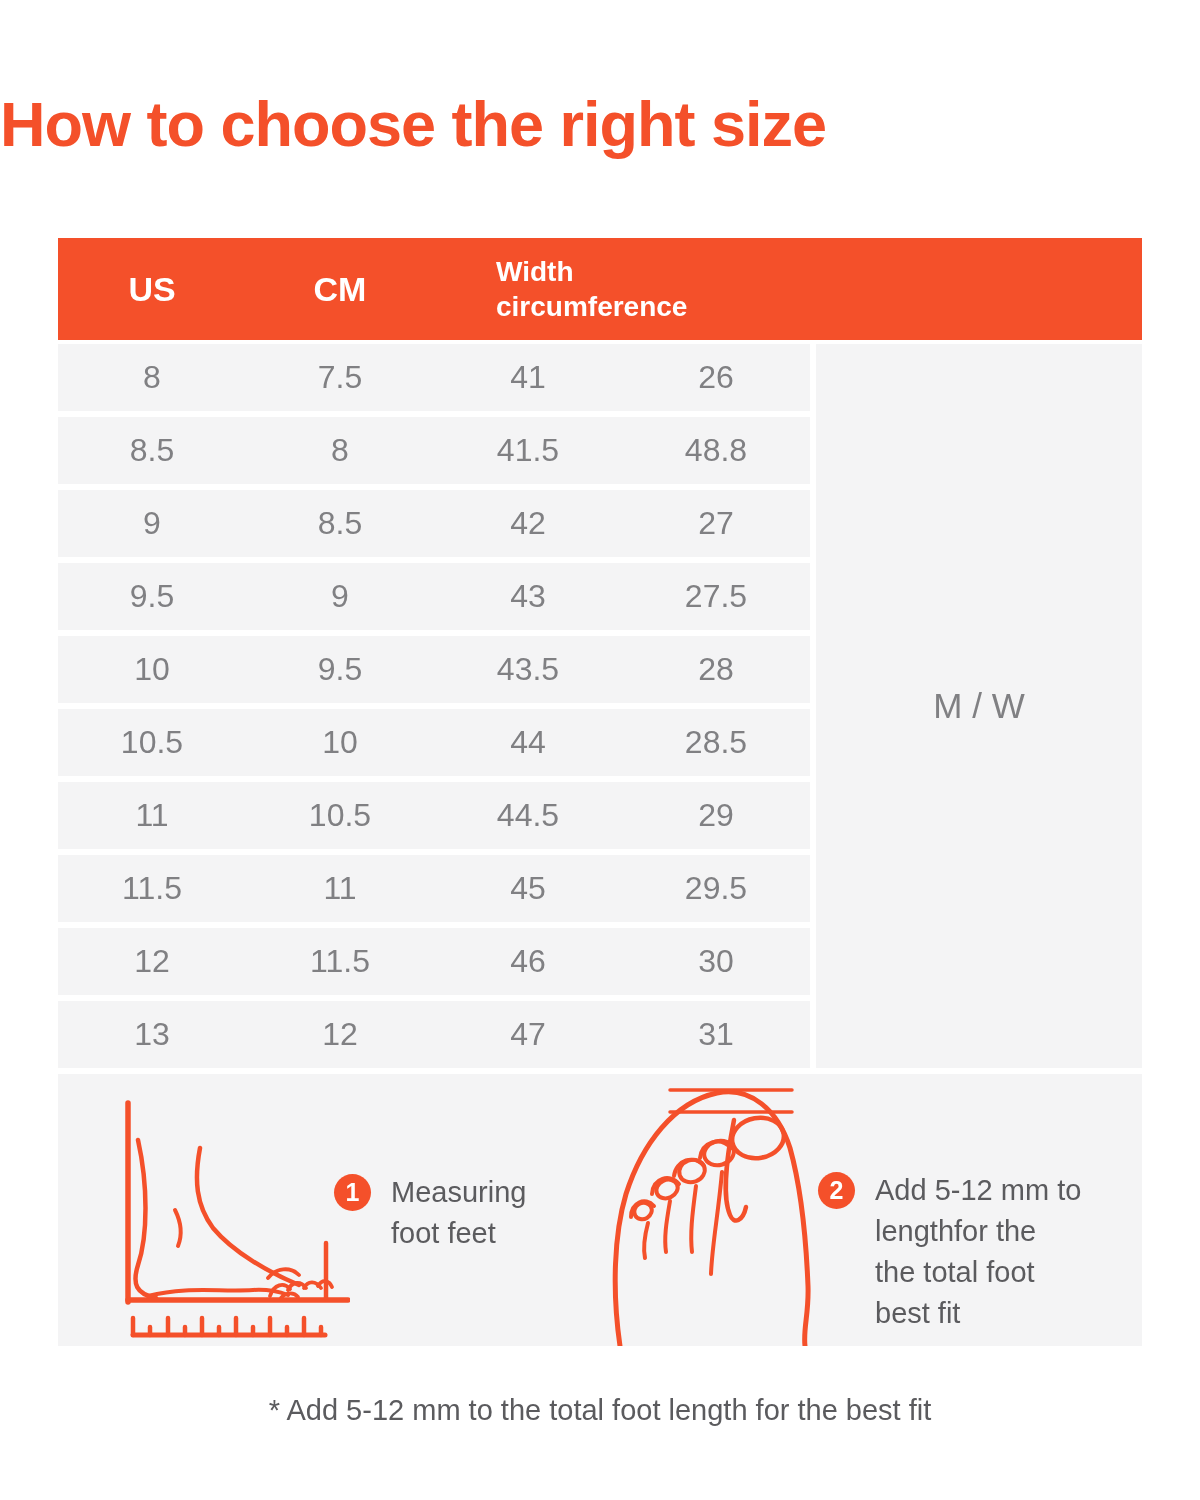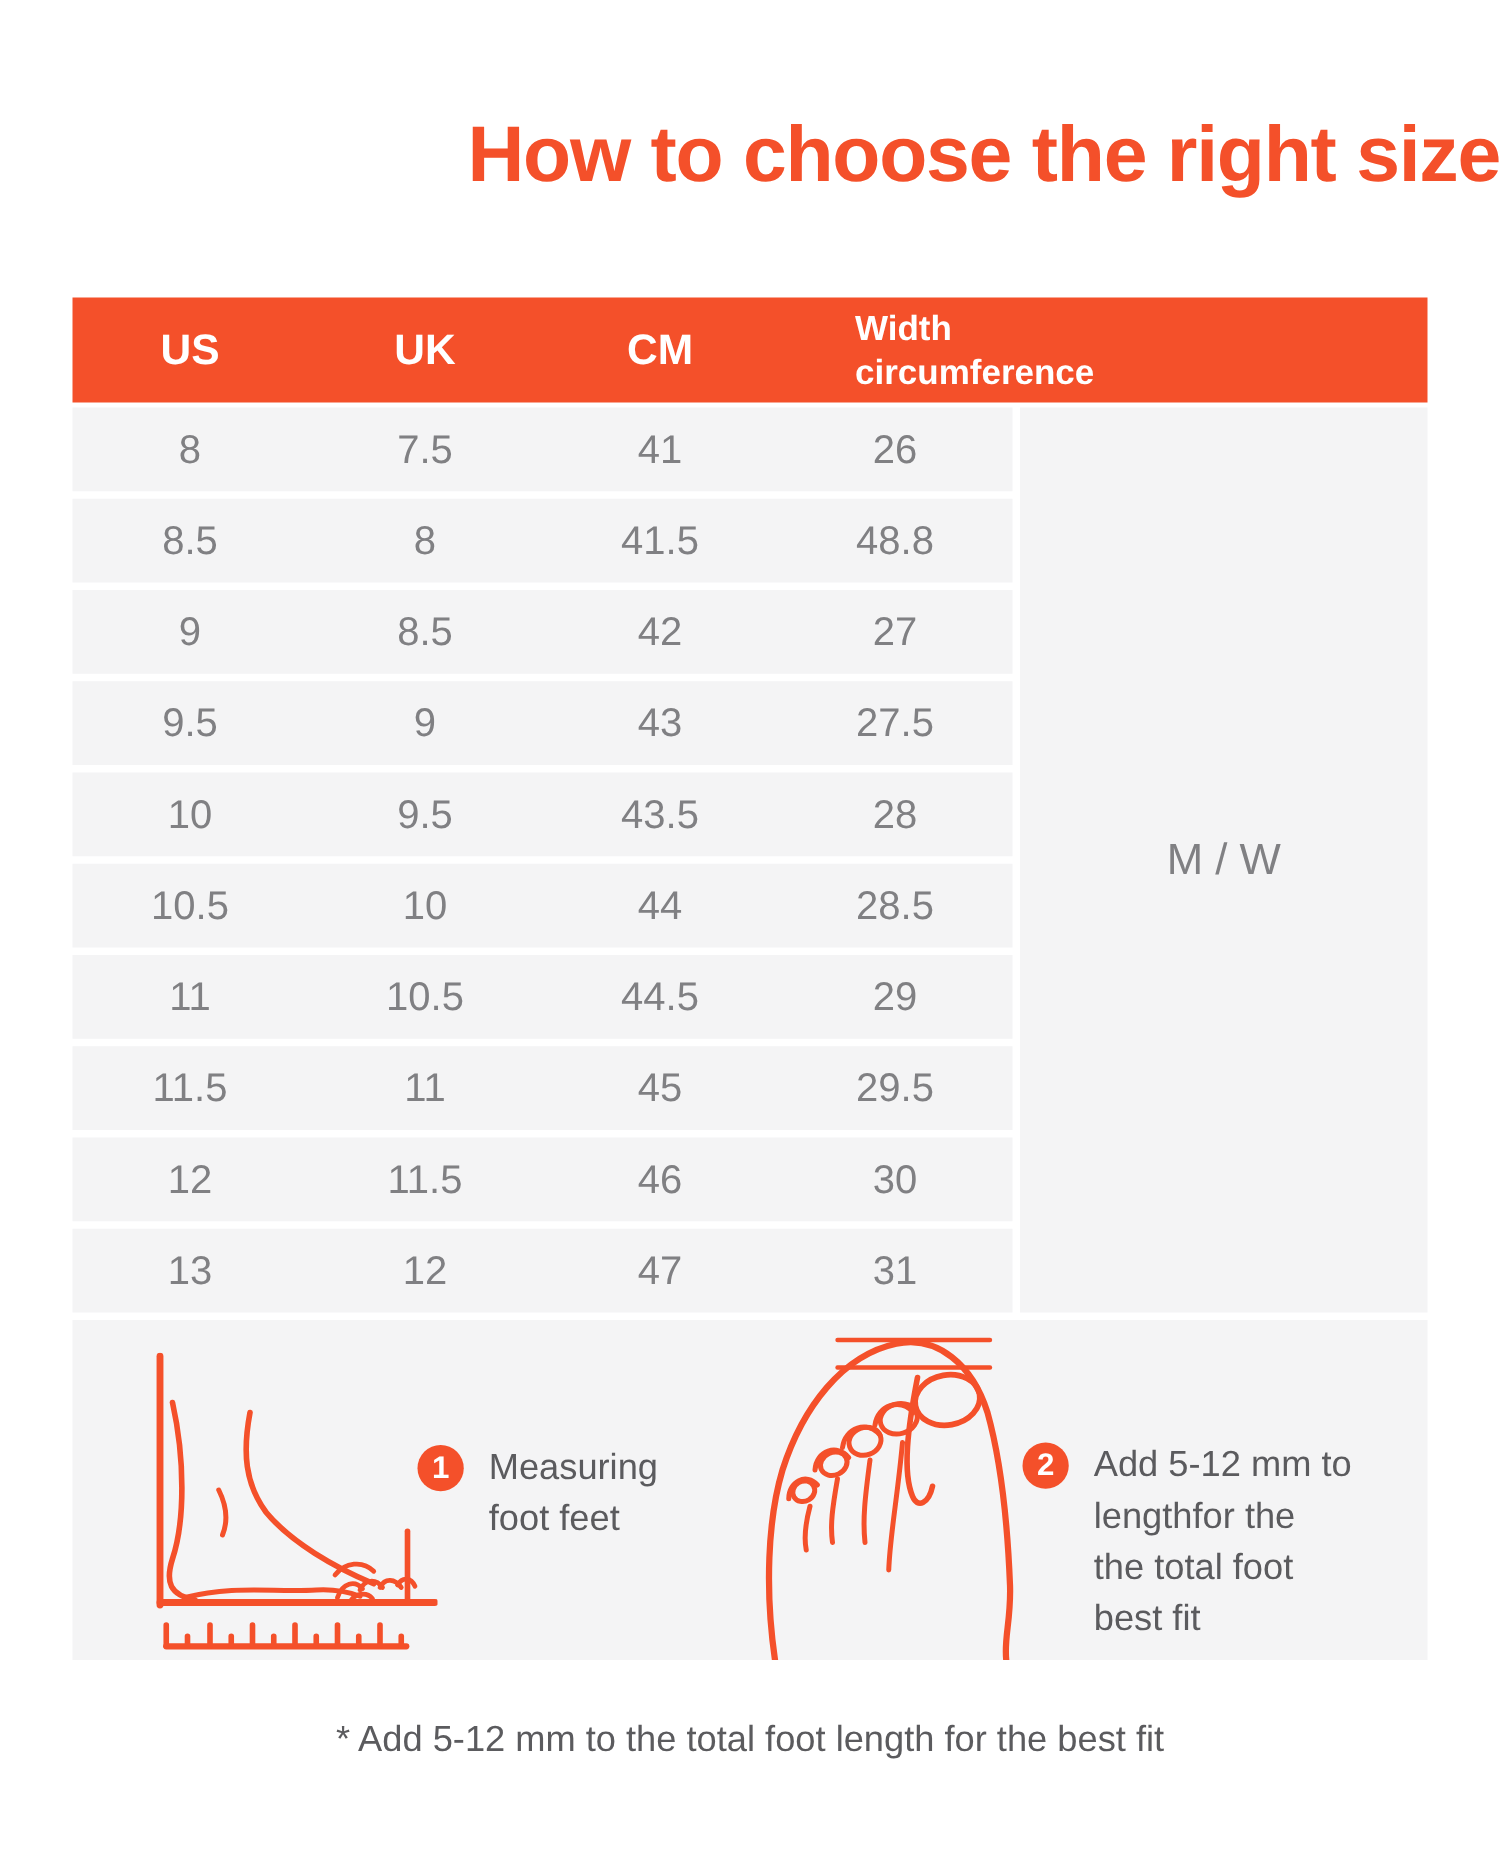--- a/index.html
+++ b/index.html
@@ -4,31 +4,31 @@
 <style>
   * { margin:0; padding:0; box-sizing:border-box; }
   html,body {
     width:1200px; height:1500px;
     background:#ffffff;
     font-family:"Liberation Sans", sans-serif;
     overflow:hidden;
   }
   .title{
     margin-top:88px;
-    text-align:right;
+    text-align:left;
     font-size:63px;
     font-weight:bold;
     letter-spacing:-1px;
     color:var(--accent);
   }
   .size-table{ width:1084px; margin:78px auto 0; }
   .thead{
     display:grid;
     grid-template-columns:repeat(4,188px) 332px;
-    height:84px;
+    height:102px;
     background:var(--accent);
     align-items:center;
   }
   .hcell{
     text-align:center;
     color:var(--header-text);
     font-weight:bold;
     font-size:34px;
   }
   .hcell.wide{ font-size:28px; line-height:1.25; padding:0 62px;text-align:right; }
@@ -79,21 +79,20 @@
   }
 </style>
 </head>
 <body>
 
 <div class="title">How to choose the right size</div>
 
 <div class="size-table">
   <div class="thead">
     <div class="hcell">US</div>
-      <div class="hcell">UK</div>
       <div class="hcell">CM</div>
       <div class="hcell wide">Width circumference</div>
   </div>
   <div class="tbody">
     <div class="tbody-left">
         <div class="trow">
           <div class="tcell">8</div>
           <div class="tcell">7.5</div>
           <div class="tcell">41</div>
           <div class="tcell">26</div>

